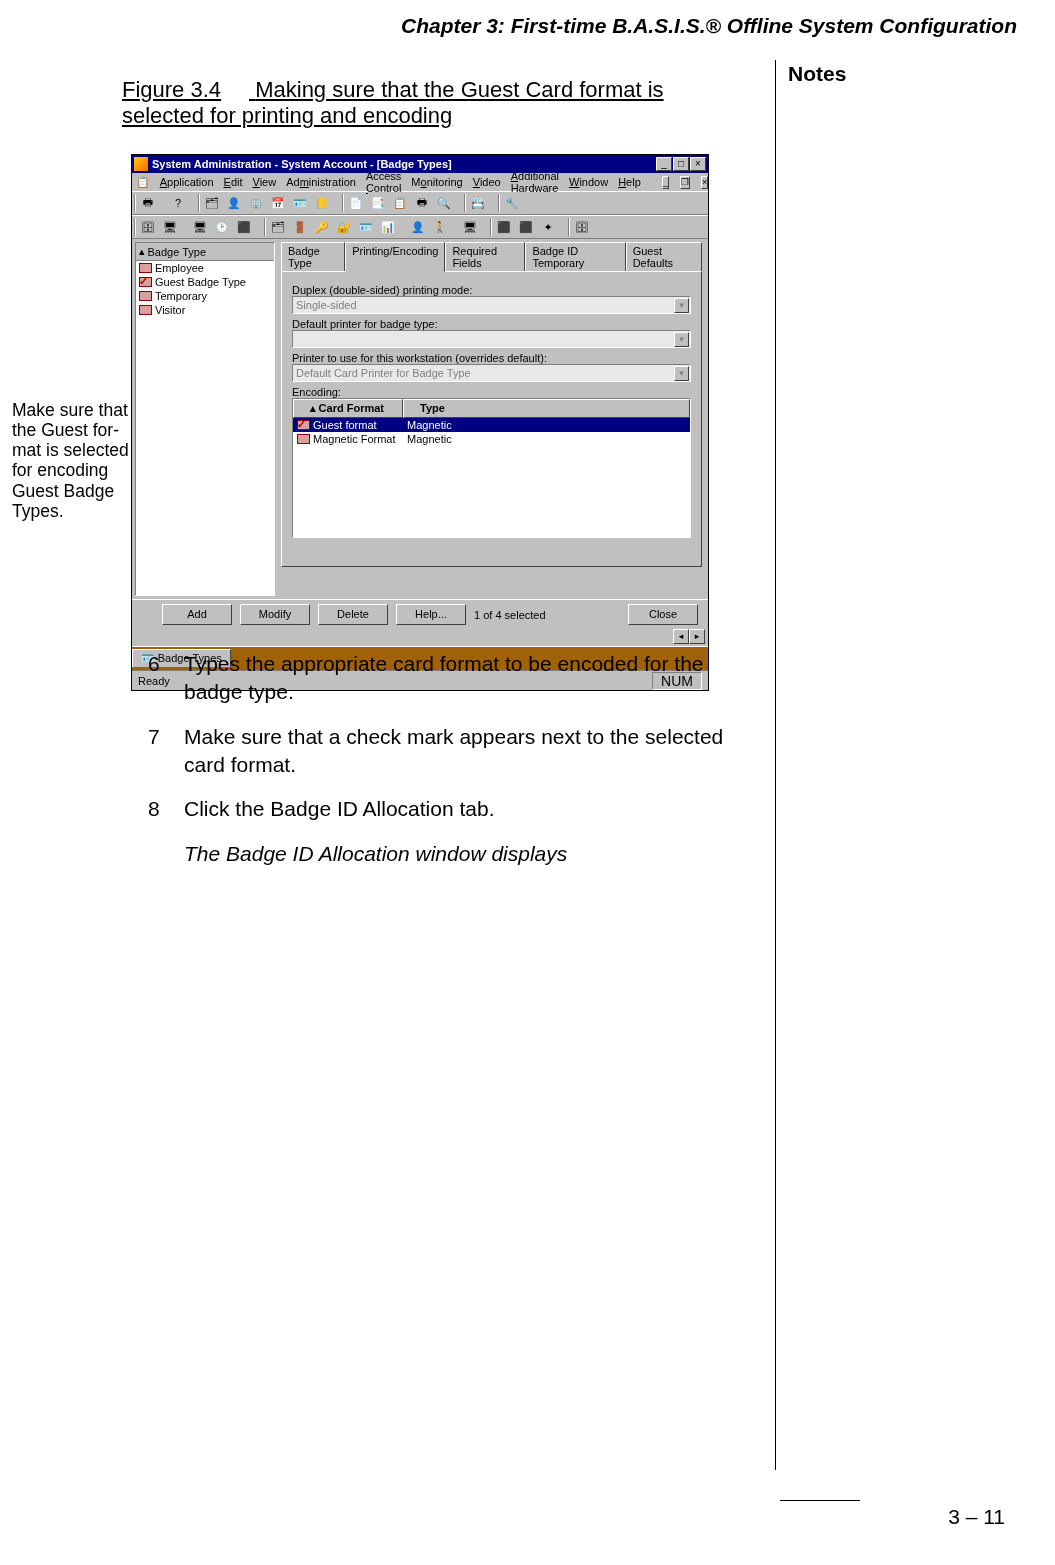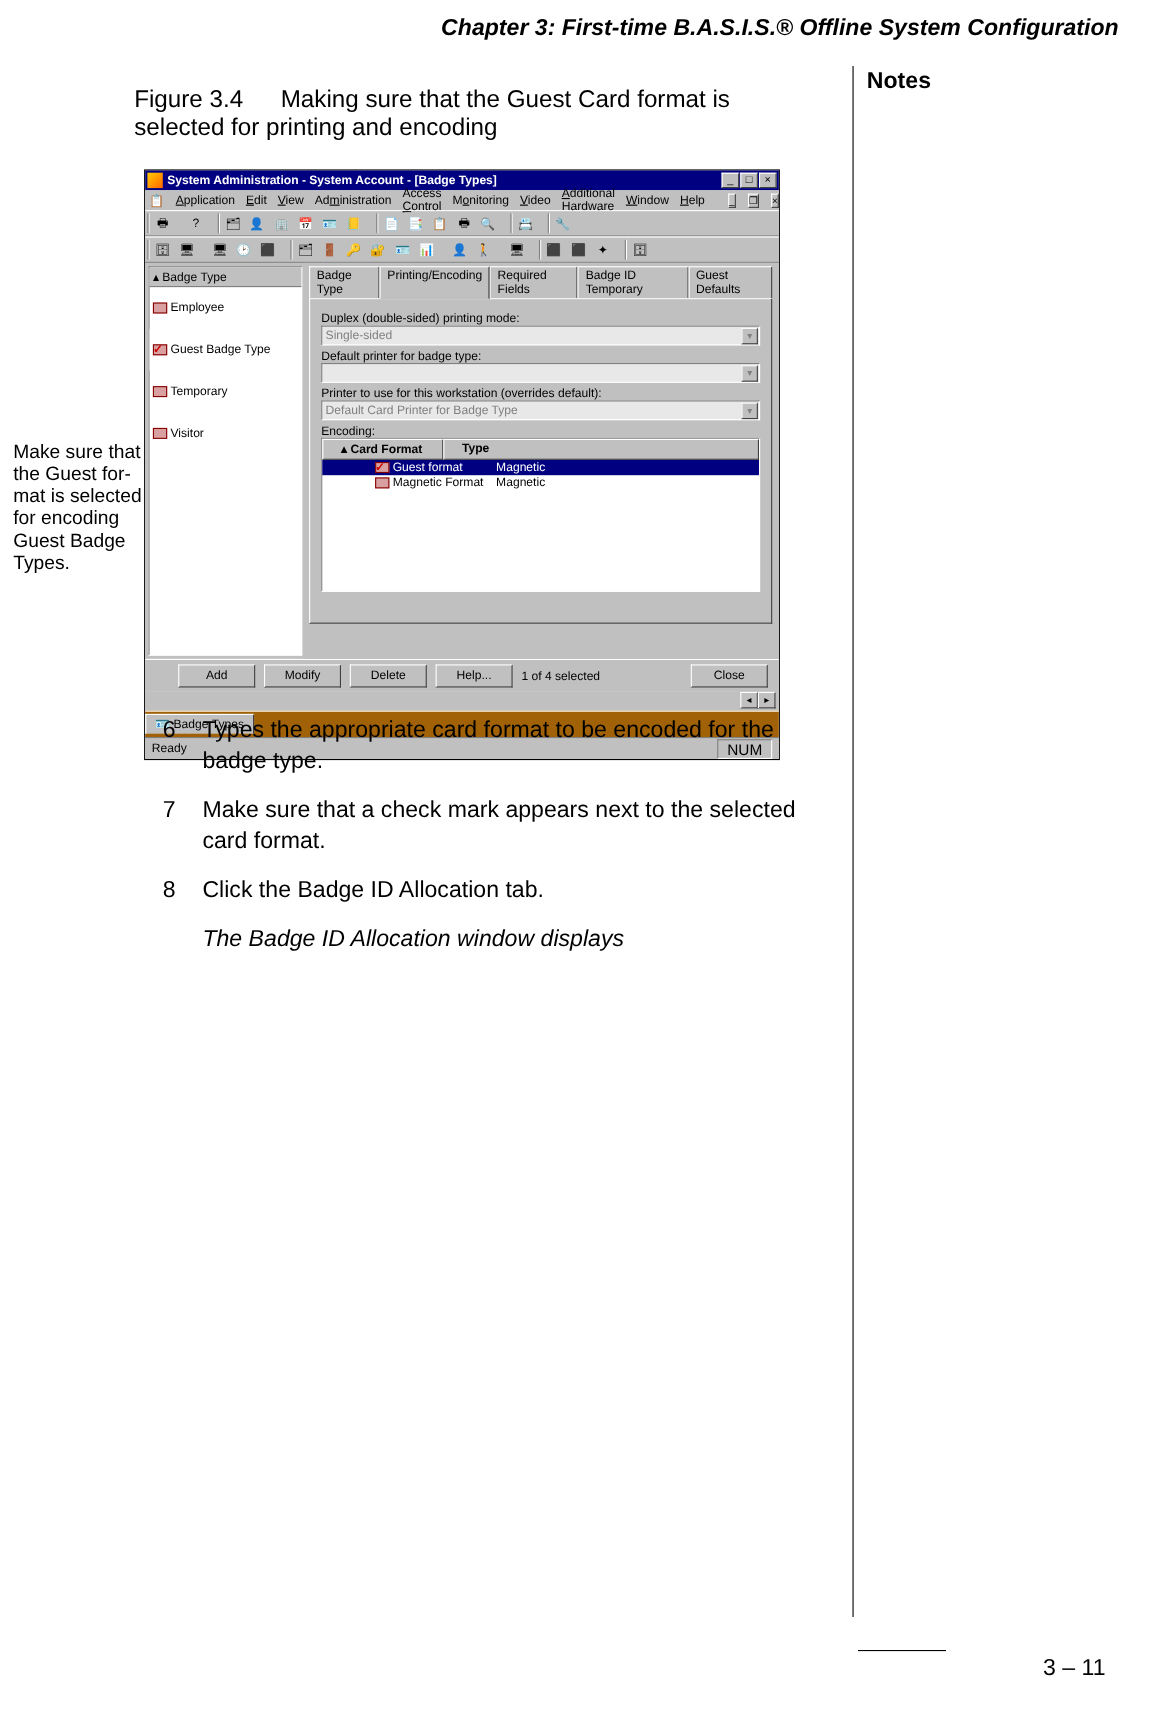--- a/index.html
+++ b/index.html
@@ -33,20 +33,21 @@
     width: 1px;
     height: 1410px;
     background: #000;
   }
   .fig-caption {
     position: absolute;
     top: 77px;
     left: 122px;
     width: 610px;
     font-size: 22px;
+    text-decoration: underline;
   }
   .fig-caption .fig-num { margin-right: 28px; }
   .callout {
     position: absolute;
     top: 400px;
     left: 12px;
     width: 120px;
     font-size: 17.5px;
     line-height: 1.15;
     color: #000;
@@ -148,21 +149,21 @@
     border-bottom-color:#fff;
     margin: 3px 0 3px 3px;
     font-size: 11px;
   }
   .left-list .lh {
     background: #c0c0c0;
     padding: 2px 3px;
     border-bottom: 1px solid #808080;
     display:flex; align-items:center; gap:3px;
   }
-  .left-list .li { padding: 13px 3px; display:flex; align-items:center;gap:3px; }
+  .left-list .li { padding: 1px 3px; display:flex; align-items:center;gap:3px; }
   .left-list .li.sel { background: #fff; }
   .card-ico{width:13px;height:10px;background:#d8a0a0;border:1px solid #800;}
   .card-ico.g{position:relative;}
   .card-ico.g::after{content:"✓";position:absolute;left:-1px;top:-3px;color:#c00;font-size:11px;font-weight:bold;}
 
   .right-pane {
     flex: 1;
     padding: 3px 6px 3px 6px;
     background: #c0c0c0;
     position:relative;
@@ -206,21 +207,21 @@
     border:1px solid #808080;
     border-right-color:#fff;
     border-bottom-color:#fff;
     height:140px;
     font-size:11px;
   }
   .enc-list .eh{display:flex;background:#c0c0c0;}
   .enc-list .eh div{padding:2px 16px;border:1px solid #fff;border-right-color:#404040;border-bottom-color:#404040;font-weight:bold;}
   .enc-list .eh .c1{width:110px;}
   .enc-list .er{display:flex;}
-  .enc-list .er .c1{width:110px;padding:1px 4px;display:flex;align-items:center;gap:3px;margin-left:44px;}
+  .enc-list .er .c1{width:110px;padding:1px 4px;display:flex;align-items:center;gap:3px;}
   .enc-list .er .c2{padding:1px 4px;flex:1;}
   .enc-list .er.sel{background:#000080;color:#fff;}
   .enc-list .er.sel .card-ico{background:#d8a0a0;}
 
   .bottom-btns{
     background:#c0c0c0;
     display:flex;align-items:center;gap:8px;
     padding:4px 10px;
     height:30px;
     border-top:1px solid #fff;

